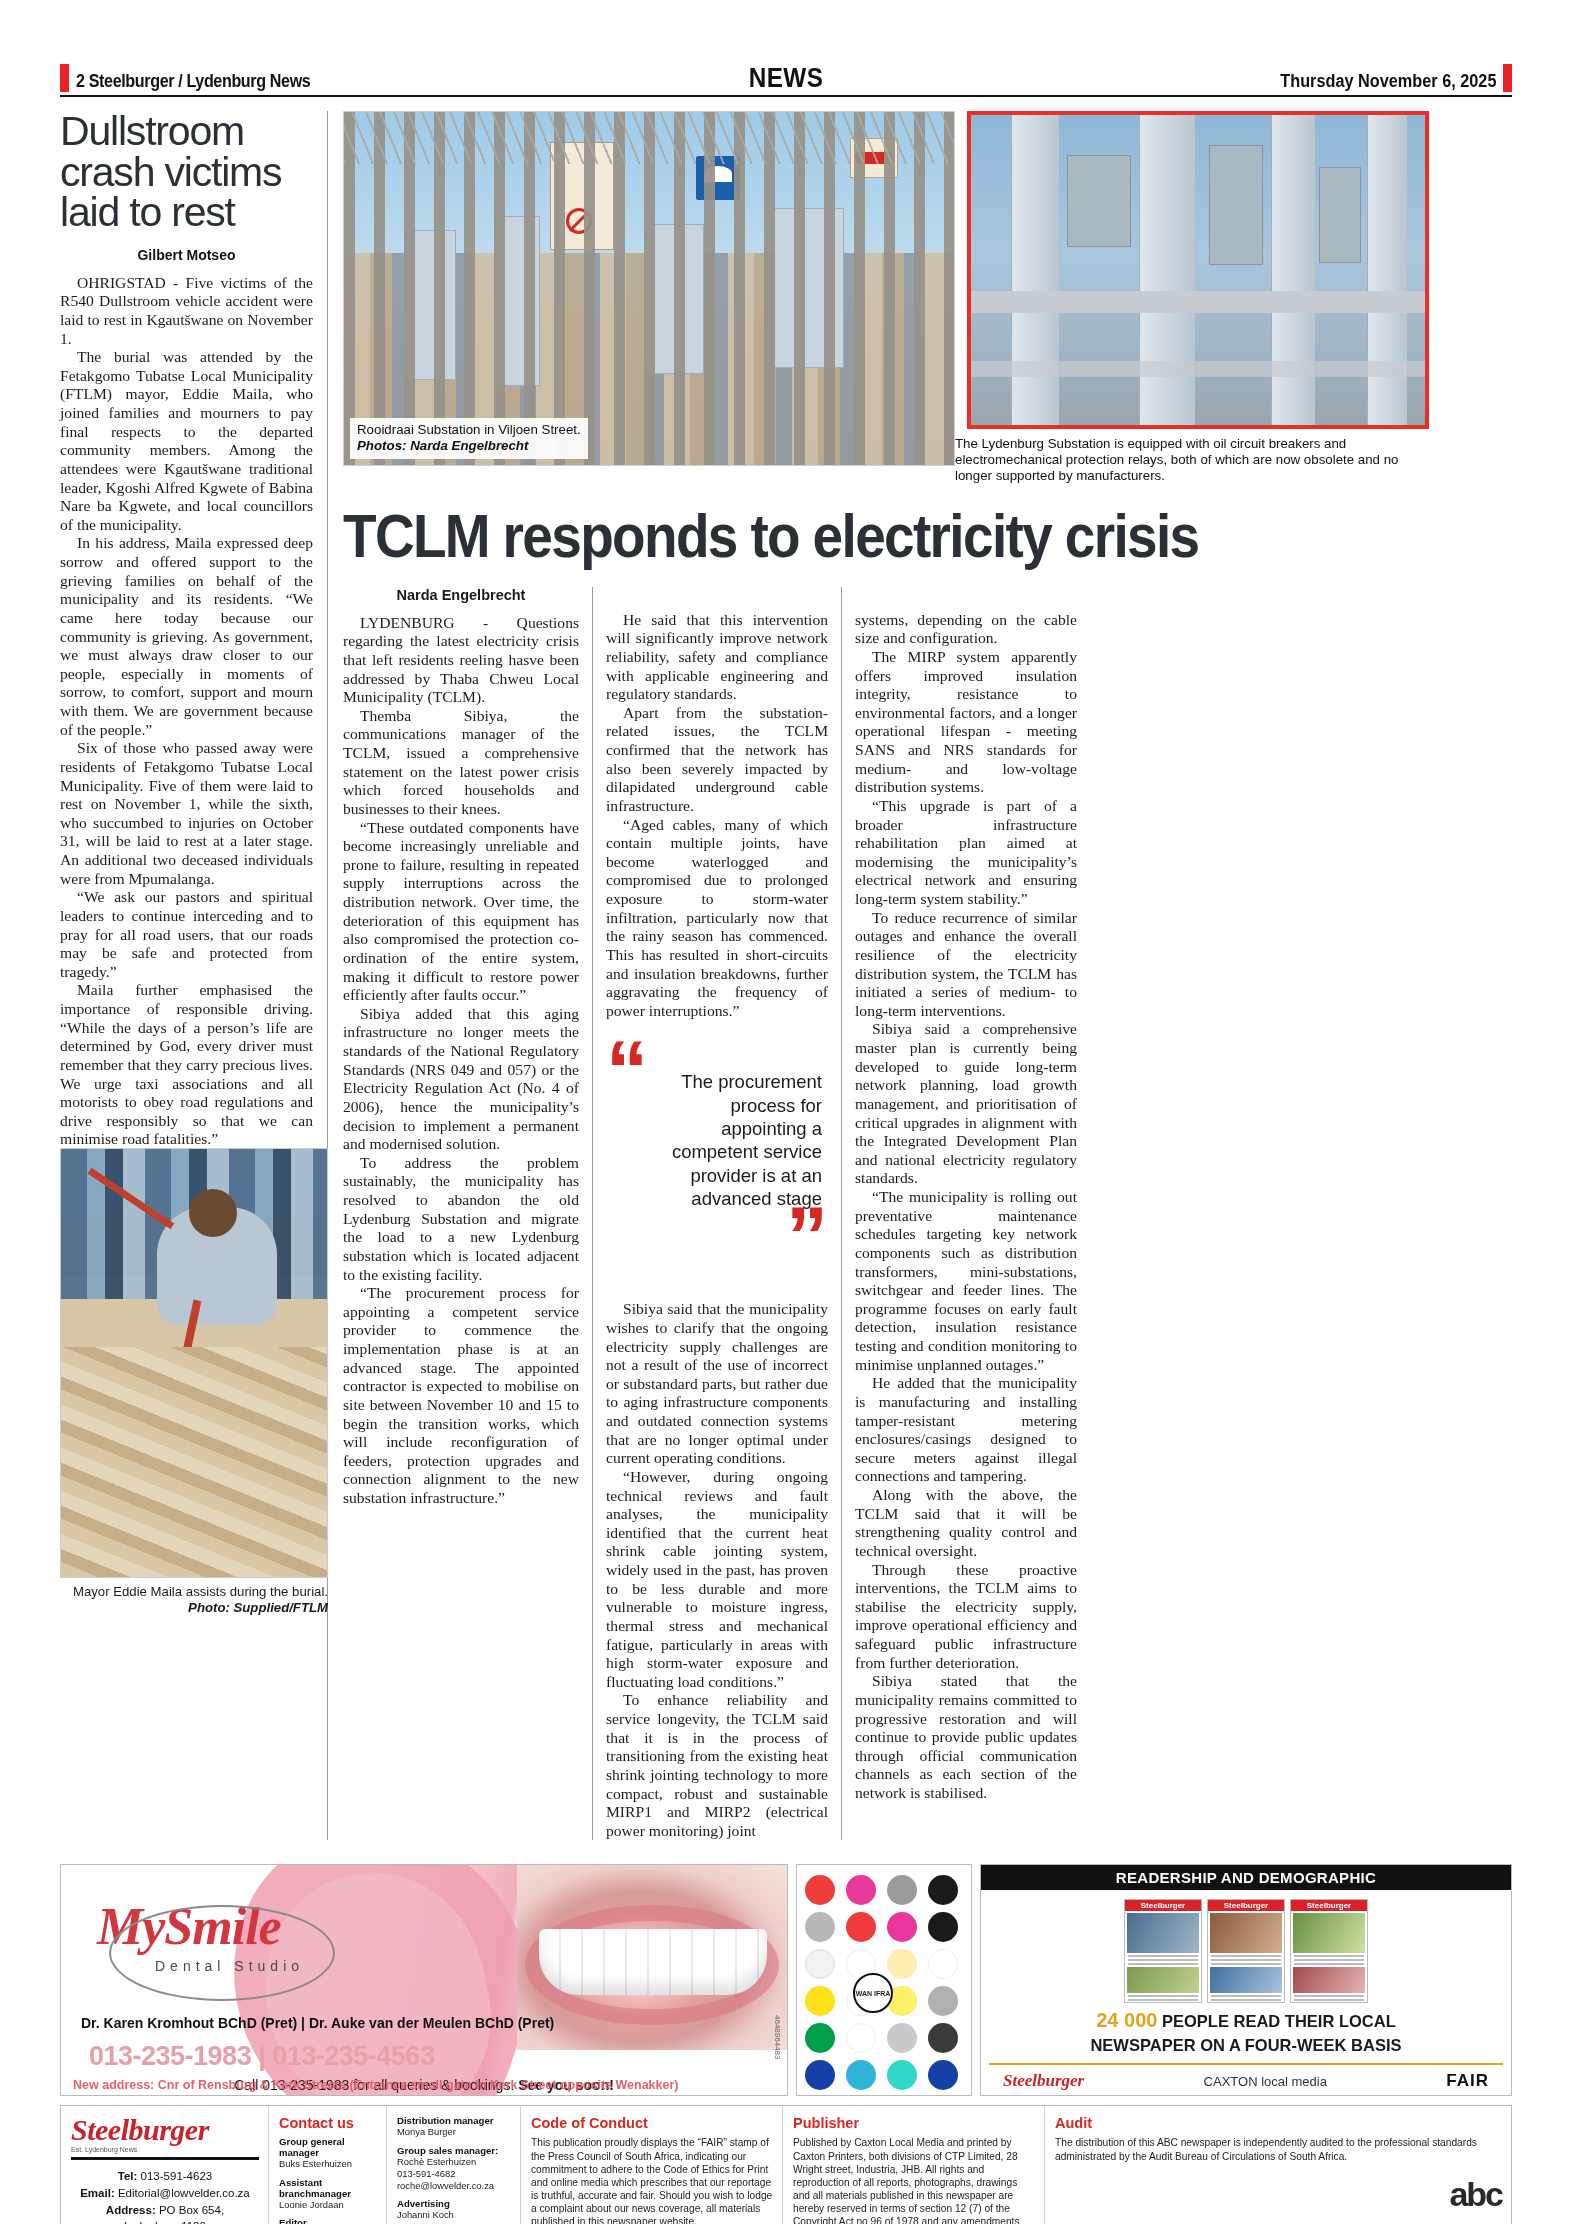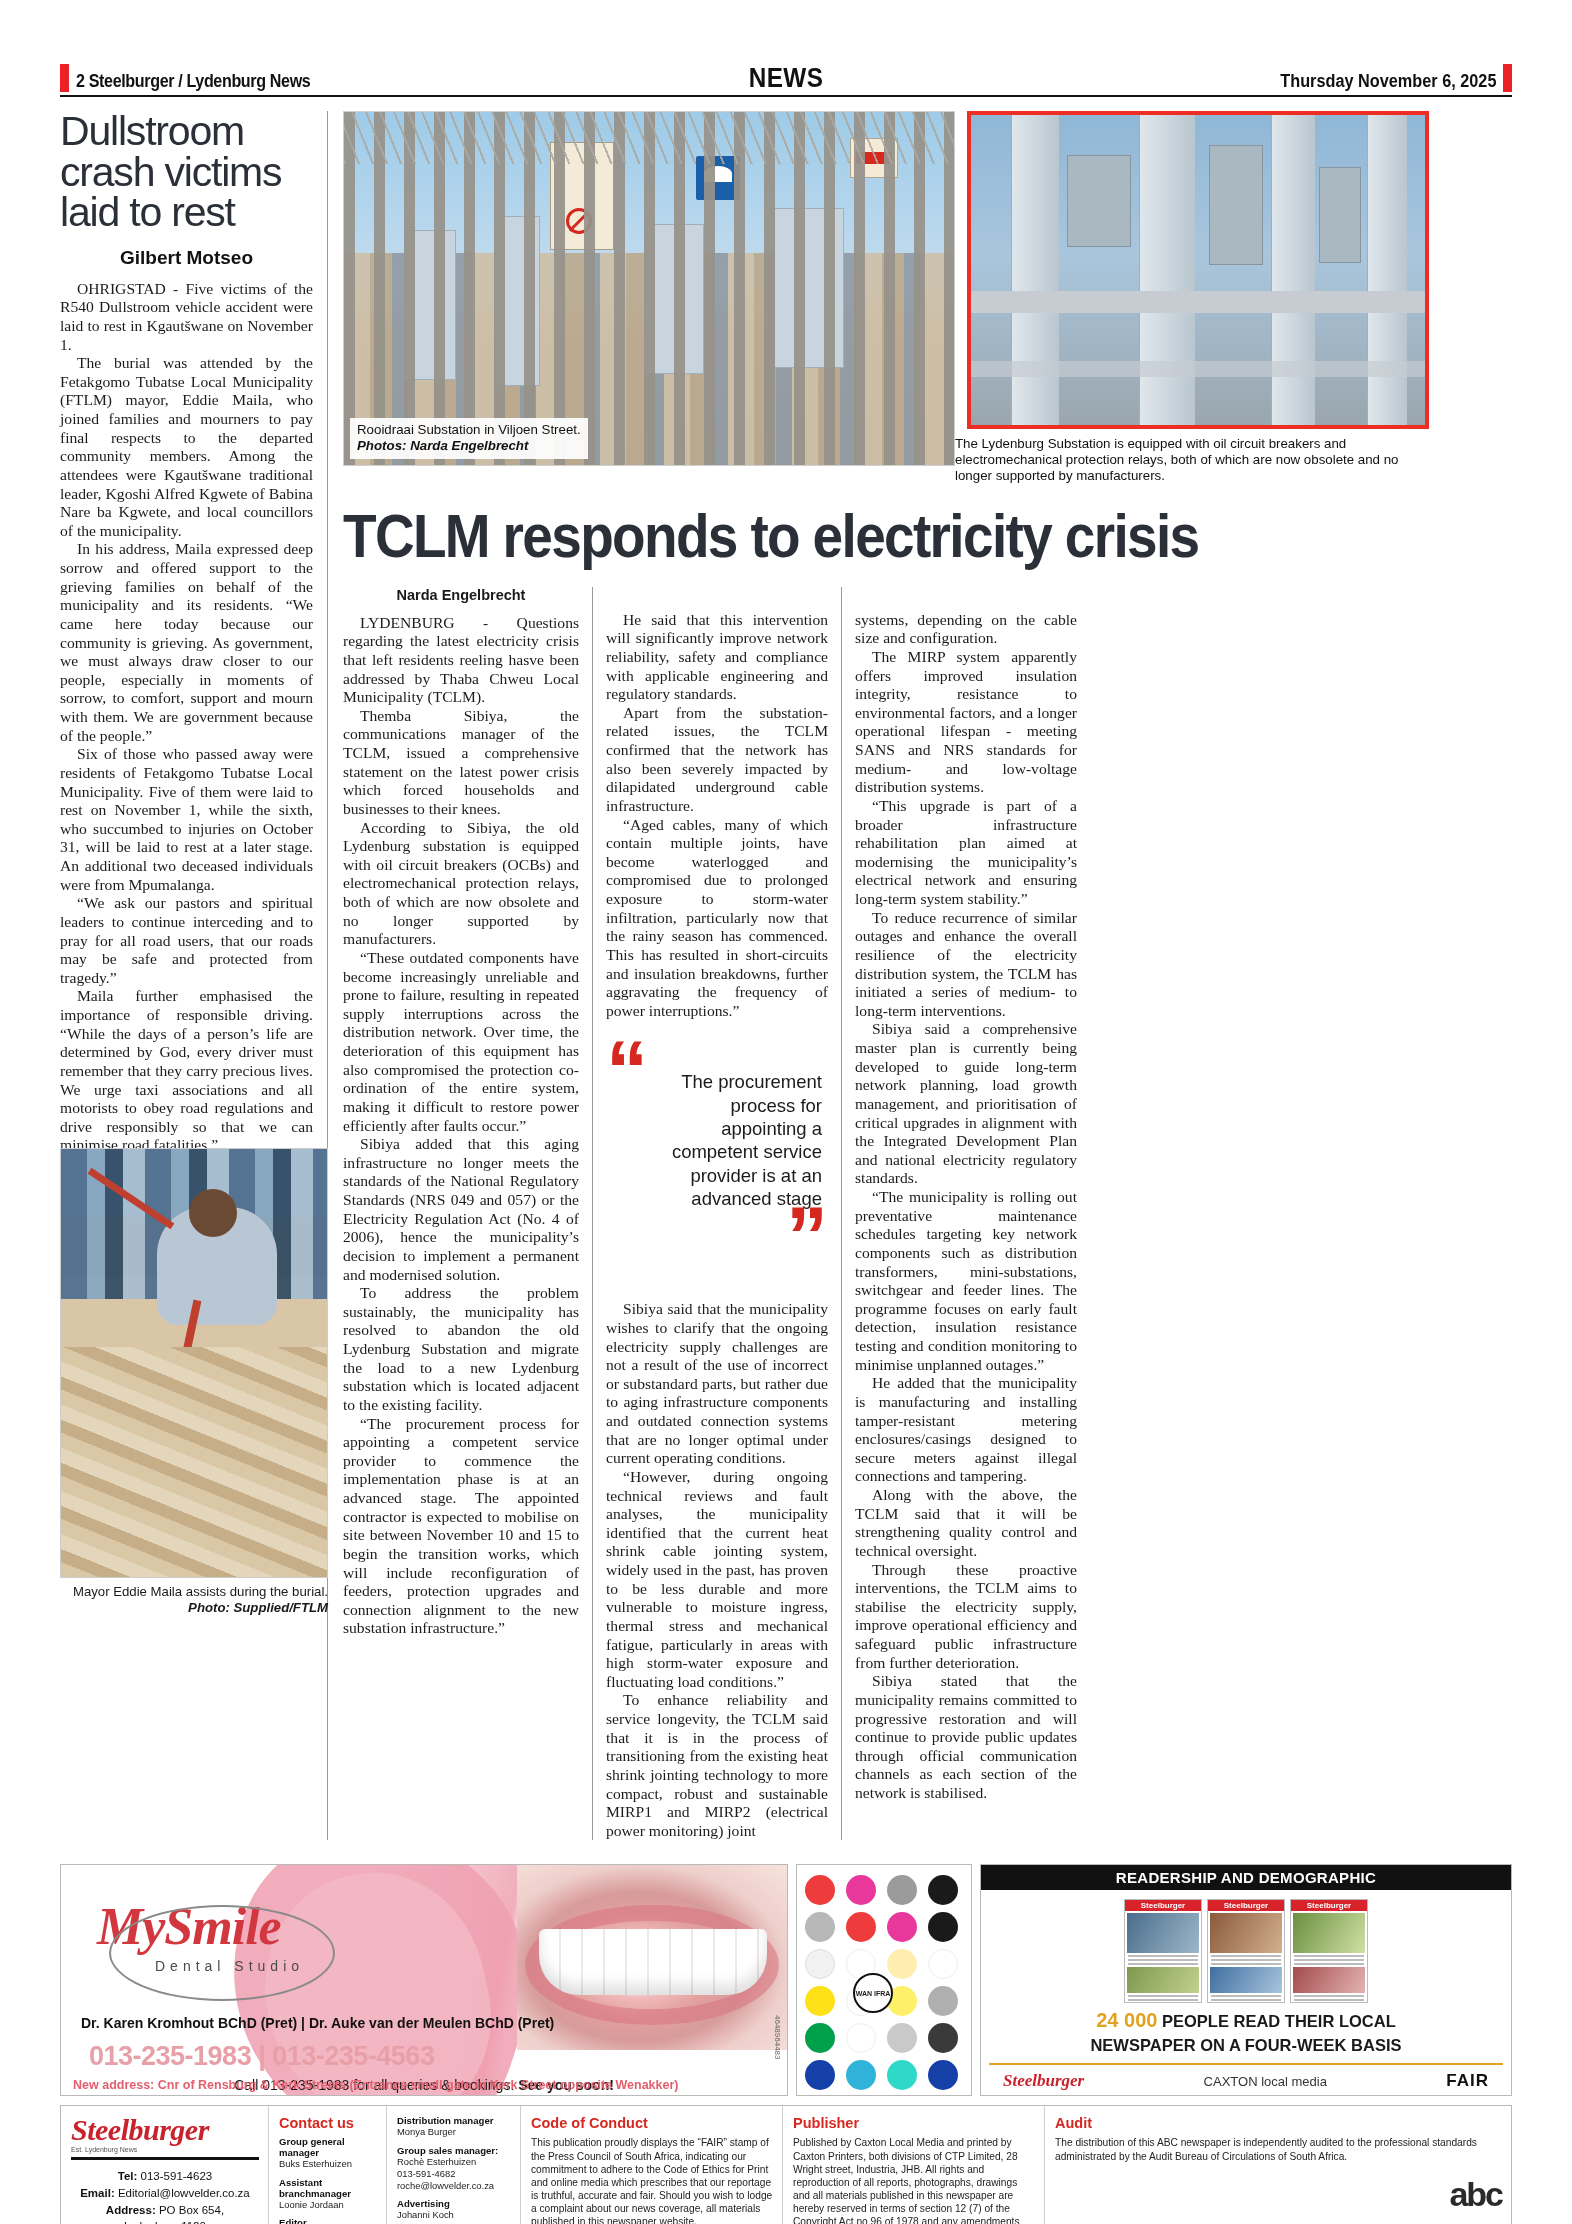--- a/index.html
+++ b/index.html
@@ -21,21 +21,21 @@
   .mh-right { margin-left:auto; font-family:"Liberation Sans", sans-serif; font-weight:700; font-size:17.5px; color:#111; transform:scaleX(.93); transform-origin:right bottom; }
   .mh-redr { width:9px; height:28px; background:#ec2227; margin-left:7px; }
   .mh-rule { border-bottom:2px solid #111; margin-top:3px; }
 
   
   .topgrid { display:flex; gap:0; margin-top:14px; }
   .colA { width:268px; padding-right:14px; border-right:1px solid #9a9a9a; }
   .topright { flex:1; padding-left:15px; }
 
   .hl-left { font-family:"Liberation Sans", sans-serif; font-weight:400; font-size:41px; line-height:.99; letter-spacing:-1.2px; color:#2b2f38; margin-bottom:14px; }
-  .byline { font-family:"Liberation Sans", sans-serif; font-weight:700; font-size:19px; text-align:center; margin:8px 0 11px 0; color:#111; }
+  .byline { font-family:"Liberation Sans", sans-serif; font-weight:700; font-size:14px; text-align:center; margin:8px 0 11px 0; color:#111; }
   .body-txt { font-size:15.6px; line-height:1.195; text-align:justify; text-justify:inter-word; hyphens:auto; color:#1b1b1b; }
   .body-txt p { text-indent:17px; }
   .body-txt p.noind { text-indent:0; }
 
   
   .photorow { display:flex; gap:0; position:relative; }
   .ph-main { position:relative; width:612px; height:355px; overflow:hidden; border:1px solid #cfcfcf; }
   .ph-sub  { position:relative; width:462px; height:318px; margin-left:12px; border:4px solid #ee2d24; overflow:hidden; }
 
   .skyfence { position:absolute; inset:0; background:
@@ -221,21 +221,20 @@
 
       <div class="bighl">TCLM responds to electricity crisis</div>
 
       <div class="story3">
 
         <div class="scol">
           <div class="scol-byline">Narda Engelbrecht</div>
           <div class="body-txt">
             <p>LYDENBURG - Questions regarding the latest electricity crisis that left residents reeling hasve been addressed by Thaba Chweu Local Municipality (TCLM).</p>
             <p>Themba Sibiya, the communications manager of the TCLM, issued a comprehensive statement on the latest power crisis which forced households and businesses to their knees.</p>
-            <p>According to Sibiya, the old Lydenburg substation is equipped with oil circuit breakers (OCBs) and electromechanical protection relays, both of which are now obsolete and no longer supported by manufacturers.</p>
             <p>“These outdated components have become increasingly unreliable and prone to failure, resulting in repeated supply interruptions across the distribution network. Over time, the deterioration of this equipment has also compromised the protection co-ordination of the entire system, making it difficult to restore power efficiently after faults occur.”</p>
             <p>Sibiya added that this aging infrastructure no longer meets the standards of the National Regulatory Standards (NRS 049 and 057) or the Electricity Regulation Act (No. 4 of 2006), hence the municipality’s decision to implement a permanent and modernised solution.</p>
             <p>To address the problem sustainably, the municipality has resolved to abandon the old Lydenburg Substation and migrate the load to a new Lydenburg substation which is located adjacent to the existing facility.</p>
             <p>“The procurement process for appointing a competent service provider to commence the implementation phase is at an advanced stage. The appointed contractor is expected to mobilise on site between November 10 and 15 to begin the transition works, which will include reconfiguration of feeders, protection upgrades and connection alignment to the new substation infrastructure.”</p>
           </div>
         </div>
 
         <div class="scol">
           <div class="body-txt" style="margin-top:24px;">
             <p>He said that this intervention will significantly improve network reliability, safety and compliance with applicable engineering and regulatory standards.</p>

